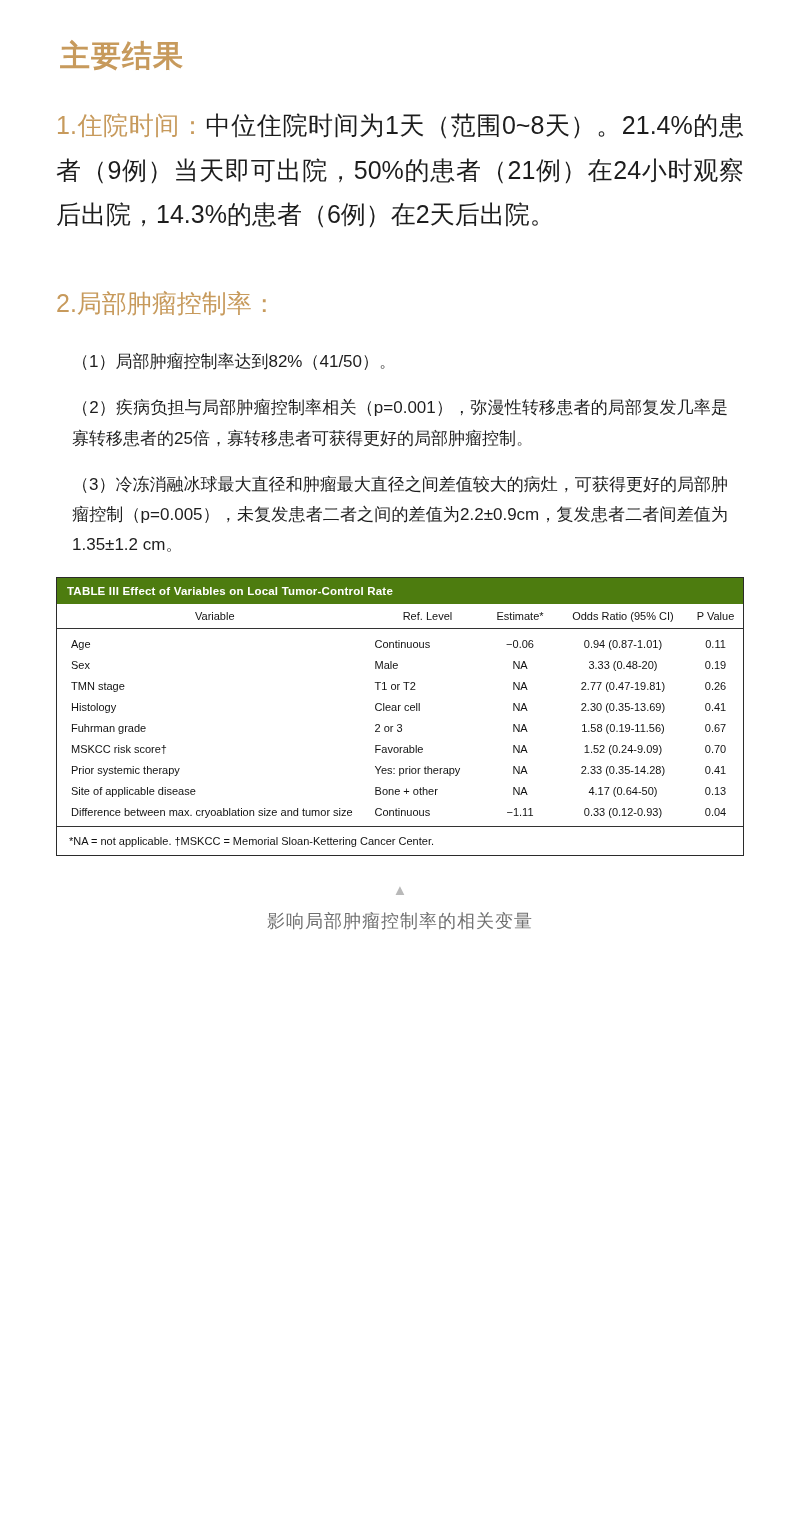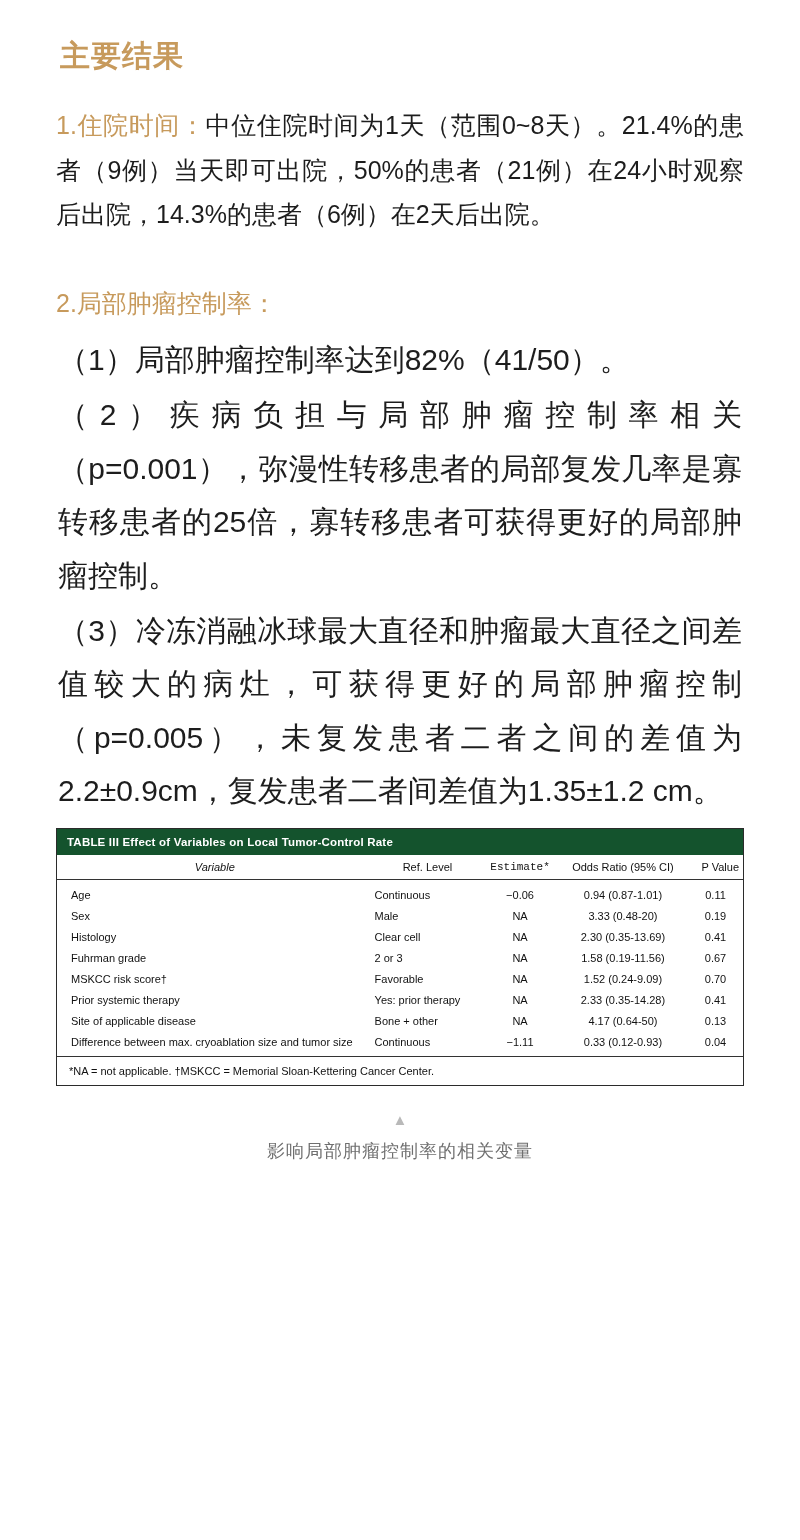--- a/index.html
+++ b/index.html
@@ -39,39 +39,39 @@
   }
   .para {
     font-size: 25px;
     line-height: 1.78;
     color: #1d1d1d;
     text-align: justify;
     text-justify: inter-ideograph;
     margin: 0;
   }
   .para-indent {
-    font-size: 30px;
+    font-size: 17px;
     line-height: 1.78;
     color: #1d1d1d;
     text-align: justify;
     text-justify: inter-ideograph;
-    margin: 2px;
+    margin: 16px;
   }
   .block-gap { height: 34px; }
   .small-gap { height: 6px; }
 
   
   .table-wrap {
     margin: 10px 56px 0 56px;
     width: 688px;
     border: 1px solid #2b2b2b;
     background: #fff;
   }
   .table-title {
-    background: #14532d;
+    background: #4d7c0f;
     color: #ffffff;
     font-size: 11.5px;
     font-weight: bold;
     padding: 7px 10px;
     letter-spacing: .2px;
   }
   table.data {
     width: 100%;
     border-collapse: collapse;
     font-size: 11px;
@@ -92,25 +92,25 @@
   table.data td.var {
     text-align: left;
     padding-left: 14px;
   }
   table.data td.ref {
     text-align: left;
     padding-left: 2px;
   }
   table.data tr.first td { padding-top: 9px; }
   table.data tbody tr:last-child td { padding-bottom: 8px; }
-  .tbl-head-row th:nth-child(1) { width: 46%; font-style: italic; }
+  .tbl-head-row th:nth-child(1) { width: 46%; }
   .tbl-head-row th:nth-child(2) { width: 16%; }
-  .tbl-head-row th:nth-child(3) { width: 11%; font-family: Liberation Mono, monospace; }
+  .tbl-head-row th:nth-child(3) { width: 11%; }
   .tbl-head-row th:nth-child(4) { width: 19%; }
-  .tbl-head-row th:nth-child(5) { width: 8%; text-align: right; }
+  .tbl-head-row th:nth-child(5) { width: 8%; }
   .table-foot {
     border-top: 1px solid #333;
     font-size: 11px;
     padding: 8px 10px 8px 12px;
     color: #111;
   }
   .caret {
     text-align: center;
     margin-top: 26px;
     color: #b9b9b9;
@@ -169,20 +169,27 @@
         <td>0.11</td>
       </tr>
       <tr>
         <td class="var">Sex</td>
         <td class="ref">Male</td>
         <td>NA</td>
         <td>3.33 (0.48-20)</td>
         <td>0.19</td>
       </tr>
       <tr>
+        <td class="var">TMN stage</td>
+        <td class="ref">T1 or T2</td>
+        <td>NA</td>
+        <td>2.77 (0.47-19.81)</td>
+        <td>0.26</td>
+      </tr>
+      <tr>
         <td class="var">Histology</td>
         <td class="ref">Clear cell</td>
         <td>NA</td>
         <td>2.30 (0.35-13.69)</td>
         <td>0.41</td>
       </tr>
       <tr>
         <td class="var">Fuhrman grade</td>
         <td class="ref">2 or 3</td>
         <td>NA</td>

